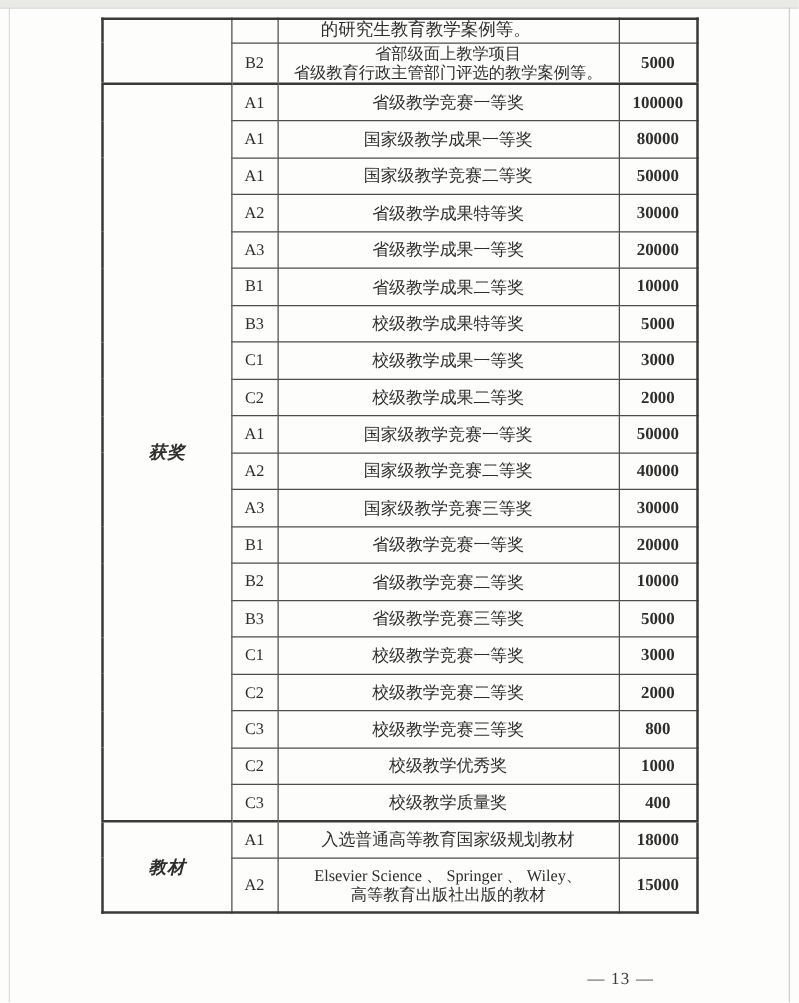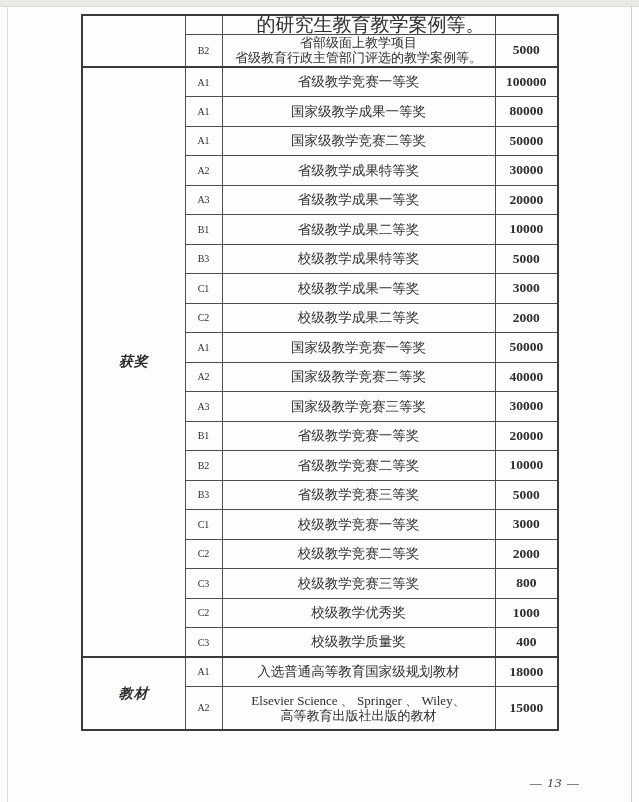--- a/index.html
+++ b/index.html
@@ -40,35 +40,35 @@
     padding:0 3px;
     vertical-align:middle;
     text-align:center;
     overflow:hidden;
   }
   col.c-cat{width:103px;}
   col.c-code{width:37px;}
   col.c-desc{width:273px;}
   col.c-amt{width:63px;}
   td.cat{font-weight:bold;font-size:14px;letter-spacing:1px;font-style:italic;}
-  td.code{font-size:10px;}
+  td.code{font-size:13px;}
   td.amt{font-size:13.5px;font-weight:bold;}
   td.desc{font-size:13.5px;line-height:15.5px;}
   tr.t-std{height:29.5px;}
   tr.t-cont{height:19px;}
   tr.t-two{height:33px;}
   tr.t-mat1{height:29px;}
   tr.t-tall{height:44px;}
-  tr.t-cont td.desc{text-align:left;padding-left:34px;font-size:19px;}
+  tr.t-cont td.desc{text-align:left;padding-left:34px;font-size:14px;}
   td.desc.multi{white-space:pre-line;font-size:13px;line-height:15px;}
   tr.sec-first td{border-top:2px solid var(--borderDark);}
   .page-number{
     position:absolute;left:470px;top:775px;width:110px;
-    text-align:right;
-    font-size:13.5px;letter-spacing:1px;color:#3a3a3a;font-style:italic;
+    text-align:left;
+    font-size:13.5px;letter-spacing:1px;color:#3a3a3a;
   }
 </style>
 </head>
 <body>
 
 <div class="screen">
   <div class="top-band"></div>
   <div class="edge-left"></div>
   <div class="edge-right"></div>
 

